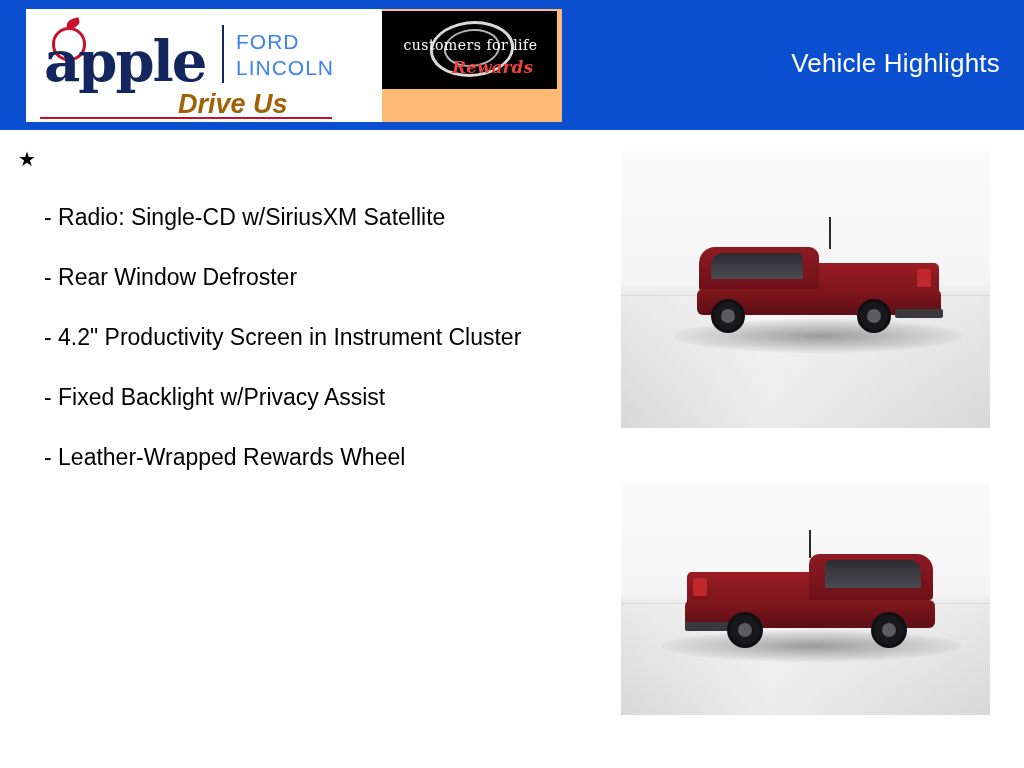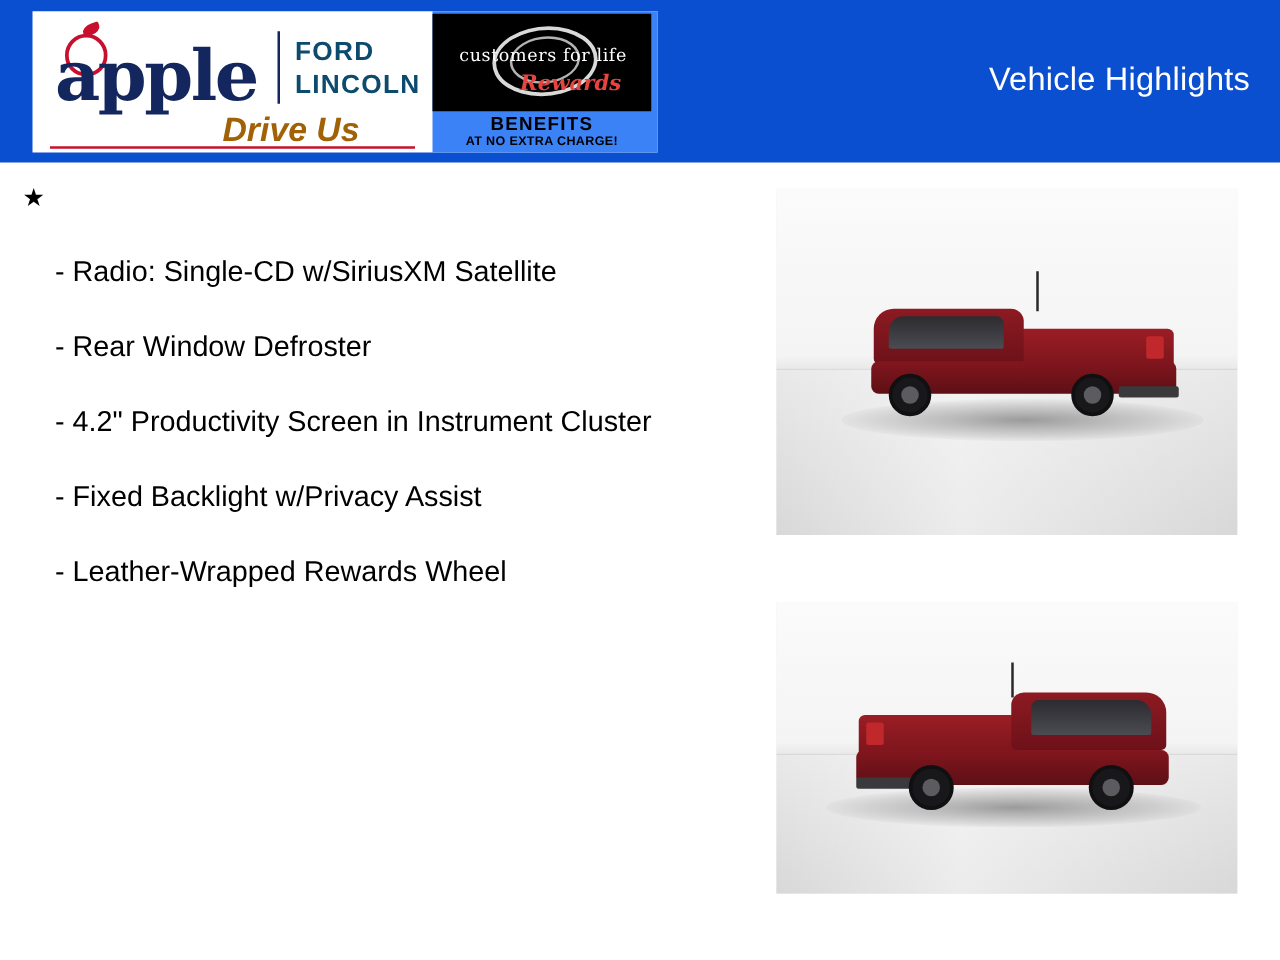--- a/index.html
+++ b/index.html
@@ -100,23 +100,23 @@
     left: 196px;
     top: 16px;
     width: 2px;
     height: 58px;
     background: #13265e;
   }
   .brand-lines {
     position: absolute;
     left: 210px;
     top: 20px;
-    color: #0c4a6e;
+    color: #3b82f6;
     font-size: 21px;
-    font-weight: bold;
+    font-weight: normal;
     line-height: 26px;
     letter-spacing: 1px;
   }
   .drive-us {
     position: absolute;
     left: 152px;
     top: 80px;
     color: #a16207;
     font-size: 27px;
     font-style: italic;
@@ -129,21 +129,22 @@
     top: 108px;
     width: 292px;
     height: 2px;
     background: #c8102e;
   }
   .logo-right {
     position: relative;
     width: 180px;
     height: 113px;
     flex: none;
-    background: #3b82f6;
+    background: #fdba74;
+    margin-left: 36px;
   }
   .cfl-box {
     position: absolute;
     left: 0px;
     top: 2px;
     width: 175px;
     height: 78px;
     background: #000000;
     overflow: hidden;
   }
@@ -405,24 +406,20 @@
         <div class="drive-us">Drive Us</div>
         <div class="logo-underline"></div>
       </div>
       <div class="logo-right">
         <div class="cfl-box">
           <div class="cfl-infinity"></div>
           <div class="cfl-infinity2"></div>
           <div class="cfl-text">customers for life</div>
           <div class="cfl-script">Rewards</div>
         </div>
-        <div class="benefits">
-          <div class="b1">BENEFITS</div>
-          <div class="b2">AT NO EXTRA CHARGE!</div>
-        </div>
       </div>
     </div>
 
     <div class="header-title">Vehicle Highlights</div>
   </div>
 
   <div class="content">
 
     <div class="features">
       <div class="feature-row">

